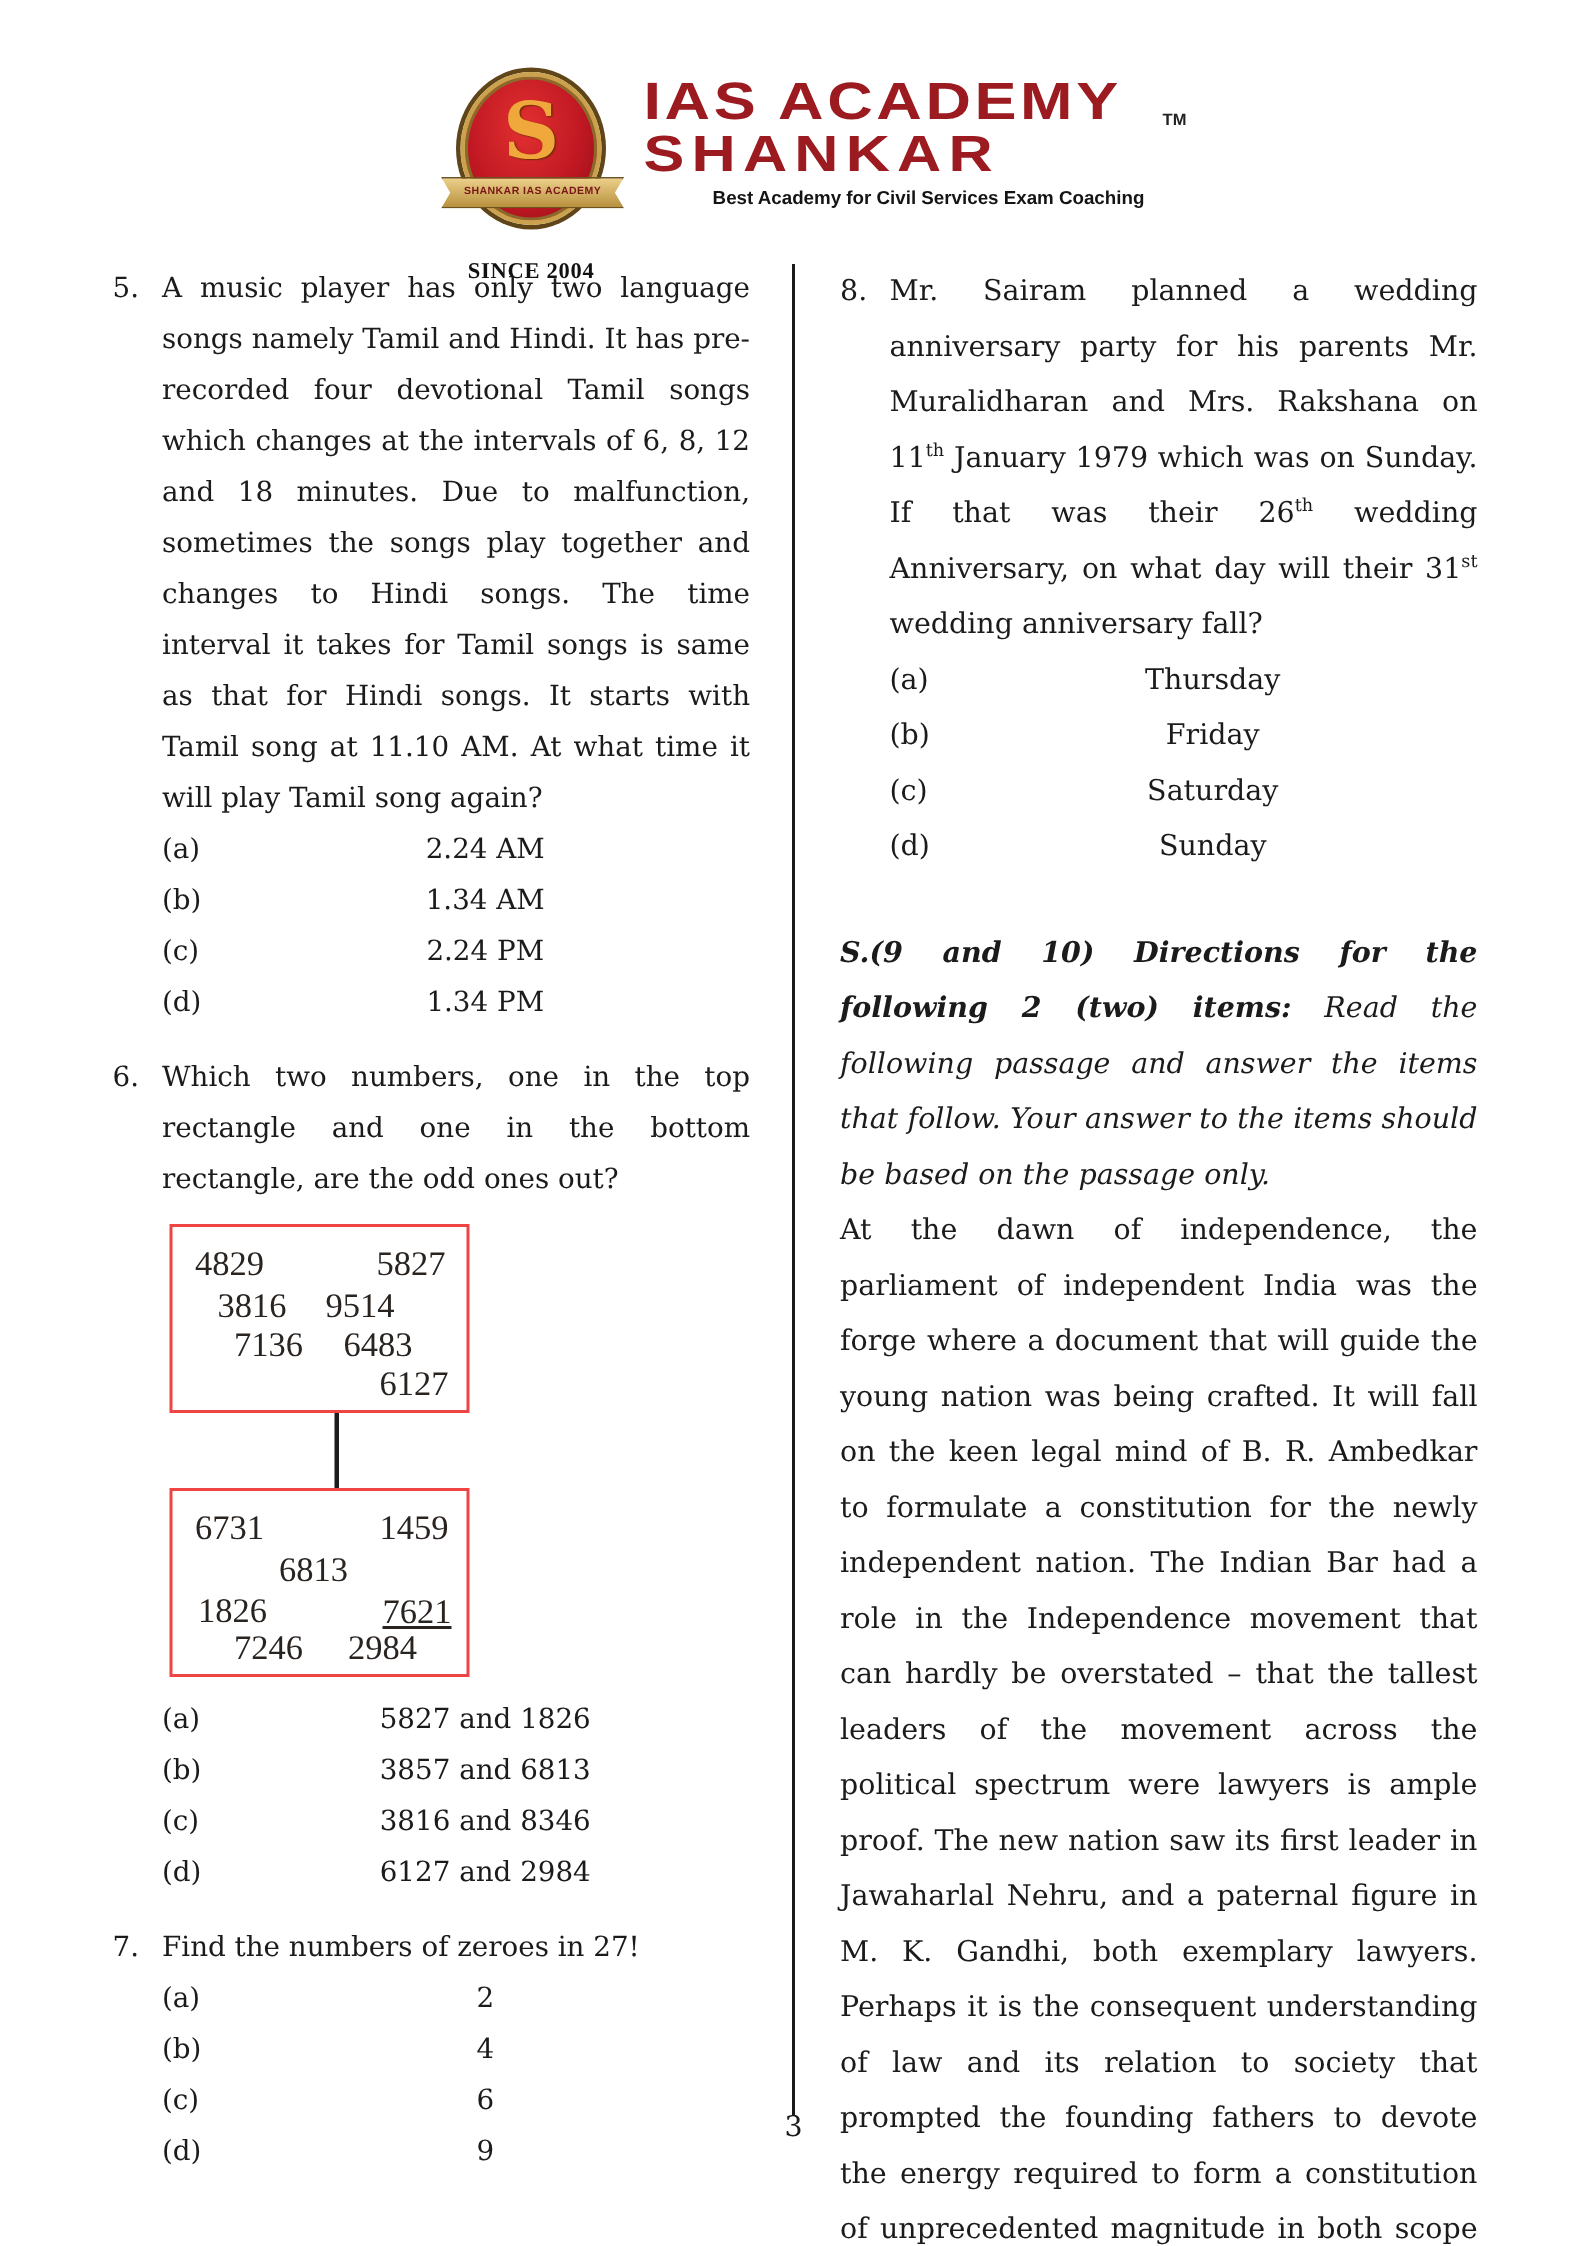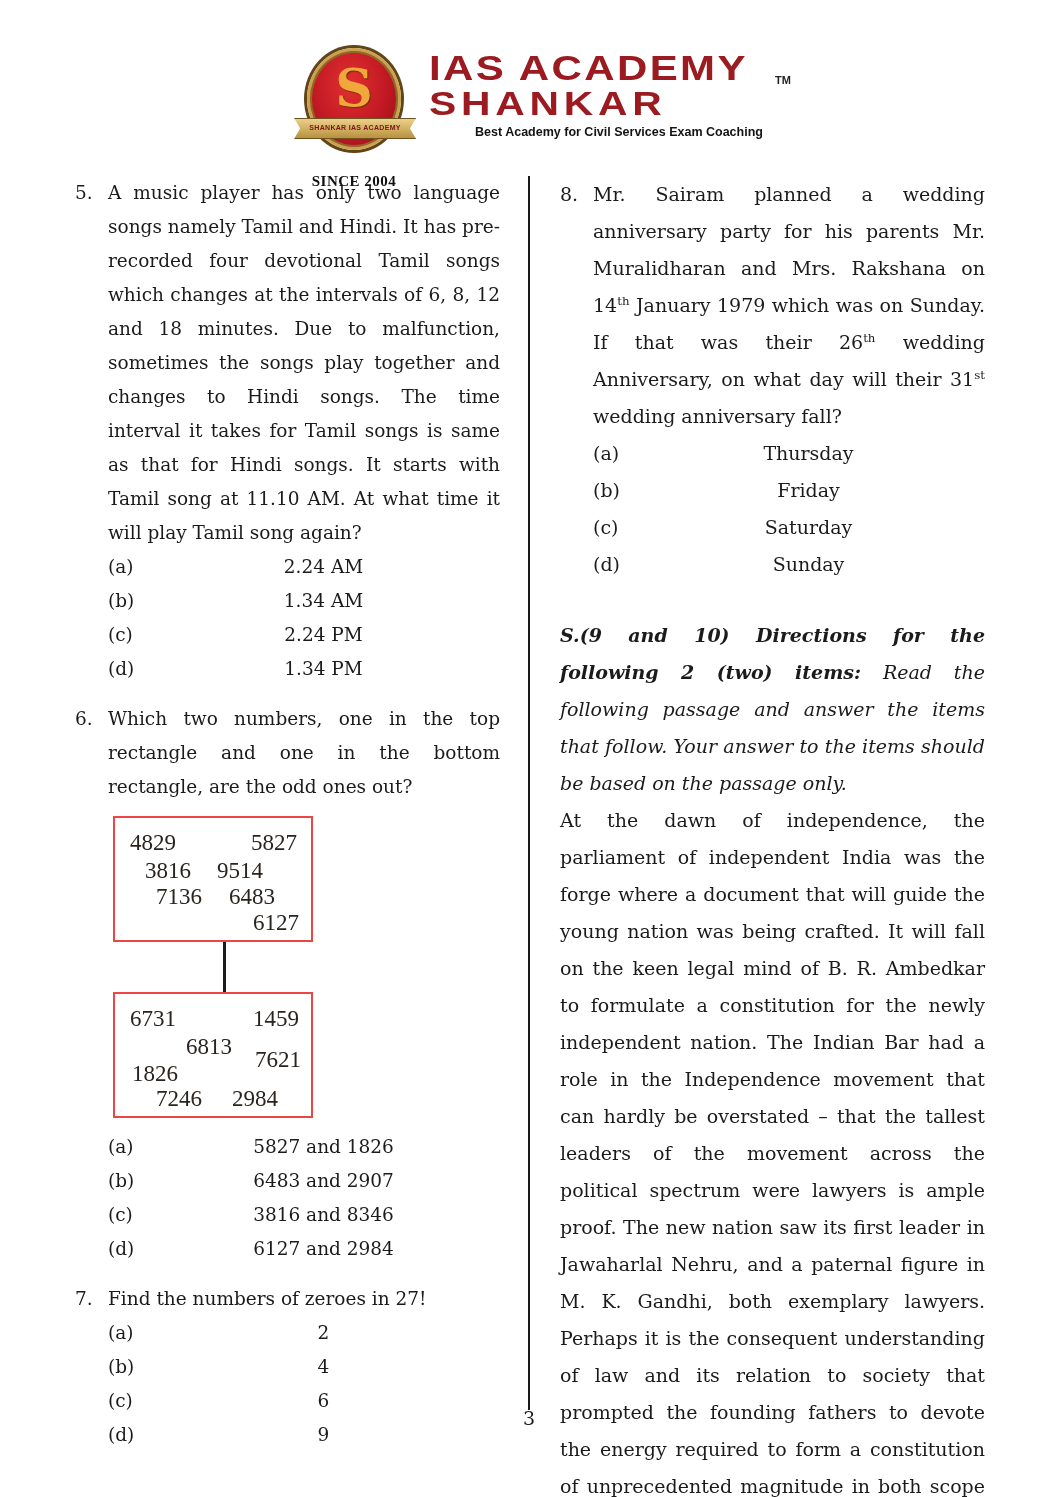--- a/index.html
+++ b/index.html
@@ -99,21 +99,21 @@
   }
   .connector{width:3px;height:50px;background:#1c1c1c;margin-left:110px;}
   
   .t-r1c1{left:15px;top:16px;}  .t-r1c2{left:136px;top:16px;}
   .t-r2c1{left:30px;top:44px;}  .t-r2c2{left:102px;top:44px;}
   .t-r3c1{left:41px;top:70px;}  .t-r3c2{left:114px;top:70px;}
   .t-r4c1{left:138px;top:96px;}
   
   .b-r1c1{left:15px;top:16px;}  .b-r1c2{left:138px;top:16px;}
   .b-r2c1{left:71px;top:44px;}
-  .b-r3c1{left:17px;top:71px;}  .b-r3c2{left:140px;top:57px;}
+  .b-r3c1{left:17px;top:71px;}  .b-r3c2{left:140px;top:72px;text-decoration:underline;}
   .b-r4c1{left:41px;top:96px;}  .b-r4c2{left:117px;top:96px;}
 
   
   .directions{
     margin-top:34px;
     font-size:19px;line-height:37px;text-align:justify;
   }
   .dir-lead{font-weight:bold;font-style:italic;}
   .dir-body{font-style:italic;}
   .passage-heading{
@@ -204,21 +204,21 @@
               <span class="b-r4c2">2984</span>
             </div>
           </div>
 
           <div class="opt">
             <span class="opt-label">(a)</span>
             <span class="opt-text">5827 and 1826</span>
           </div>
           <div class="opt">
             <span class="opt-label">(b)</span>
-            <span class="opt-text">6483 and 2907</span>
+            <span class="opt-text">3857 and 6813</span>
           </div>
           <div class="opt">
             <span class="opt-label">(c)</span>
             <span class="opt-text">3816 and 8346</span>
           </div>
           <div class="opt">
             <span class="opt-label">(d)</span>
             <span class="opt-text">6127 and 2984</span>
           </div>
         </div>
@@ -248,21 +248,21 @@
       </div>
     </div>
 
     <div class="divider"></div>
 
     <div class="col-right">
 
       <div class="q">
         <div class="qnum">8.</div>
         <div class="qbody">
-          <span><span>Mr. Sairam planned a wedding anniversary party for his parents Mr. Muralidharan and Mrs. Rakshana on 14</span><sup>th</sup><span> January 1979 which was on Sunday. If that was their 26</span><sup>th</sup><span> wedding Anniversary, on what day will their 31</span><sup>st</sup><span> wedding anniversary fall?</span></span>
+          <span><span>Mr. Sairam planned a wedding anniversary party for his parents Mr. Muralidharan and Mrs. Rakshana on 11</span><sup>th</sup><span> January 1979 which was on Sunday. If that was their 26</span><sup>th</sup><span> wedding Anniversary, on what day will their 31</span><sup>st</sup><span> wedding anniversary fall?</span></span>
           <div class="opt">
             <span class="opt-label">(a)</span>
             <span class="opt-text">Thursday</span>
           </div>
           <div class="opt">
             <span class="opt-label">(b)</span>
             <span class="opt-text">Friday</span>
           </div>
           <div class="opt">
             <span class="opt-label">(c)</span>

